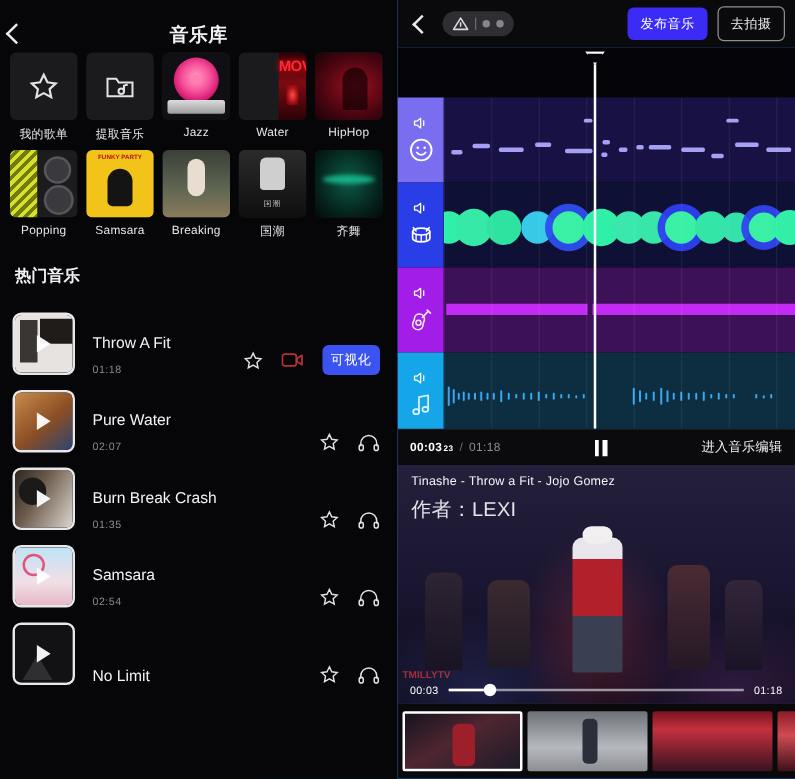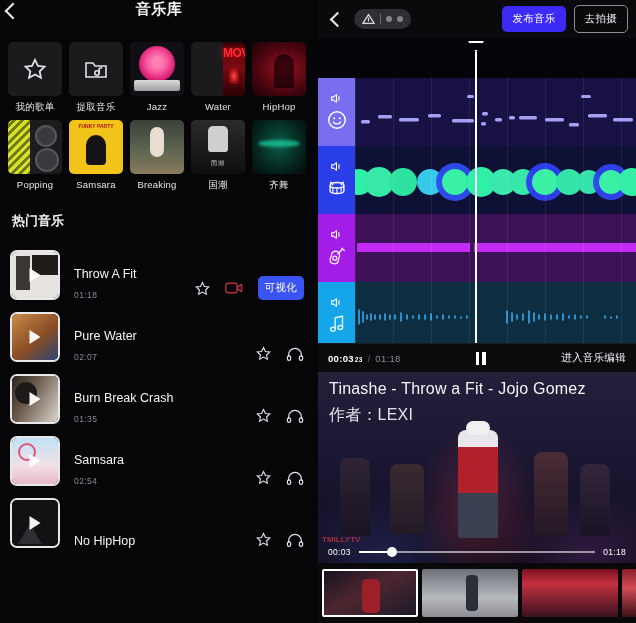--- a/index.html
+++ b/index.html
@@ -10,21 +10,21 @@
     overflow: hidden;
   }
   .app { display: flex; width: 636px; height: 623px; background:#000; }
 
   
   .left {
     width: 318px; height: 623px; background: #060608;
     position: relative; overflow: hidden;
   }
   .l-header {
-    height: 38px; display: flex; align-items: flex-start;
+    height: 38px; display: flex; align-items: flex-end;
     position: relative; padding: 0 0;
   }
   .back-chev {
     width: 22px; height: 22px; position: relative; cursor: pointer;
   }
   .back-chev::before {
     content:""; position:absolute; left:7px; top:5px;
     width:10px; height:10px; border-left:2px solid #e9e9ee;
     border-bottom:2px solid #e9e9ee; transform: rotate(45deg);
   }
@@ -188,21 +188,21 @@
       linear-gradient(180deg,#241f3b 0%,#191530 55%,#0d0a18 100%);}
   .dancer{position:absolute;border-radius:8px 8px 2px 2px;}
   .d-center{left:140px;top:58px;width:40px;height:108px;
     background:linear-gradient(180deg,#e8e6ea 0 16%,#b2202c 16% 58%,#3b3f52 58% 100%);}
   .d-center .hat{position:absolute;left:8px;top:-9px;width:24px;height:14px;border-radius:9px;background:#f2eff0;}
   .d-left{left:72px;top:92px;width:34px;height:70px;background:linear-gradient(180deg,#3a2a30,#211a26);}
   .d-left2{left:22px;top:86px;width:30px;height:78px;background:linear-gradient(180deg,#2e2433,#191323);}
   .d-right{left:216px;top:80px;width:34px;height:84px;background:linear-gradient(180deg,#4a2b34,#241826);}
   .d-right2{left:262px;top:92px;width:30px;height:72px;background:linear-gradient(180deg,#33253a,#1a1326);}
   .pv-text{position:absolute;left:11px;top:8px;z-index:4;}
-  .pv-title{font-size:16px;color:#f4f4f7;letter-spacing:.2px;text-align:center;}
+  .pv-title{font-size:10px;color:#f4f4f7;letter-spacing:.2px;text-align:center;}
   .pv-author{font-size:16px;color:#e2e2e8;margin-top:7px;letter-spacing:.2px;}
   .pv-mark{position:absolute;left:4px;bottom:19px;font-size:8px;font-weight:800;color:#cfcfd6;opacity:.7;z-index:4;}
   .pv-mark span{color:#e0393f;}
   .scrub{position:absolute;left:0;right:0;bottom:6px;display:flex;align-items:center;
     padding:0 10px;gap:8px;z-index:5;}
   .scrub .t{font-size:8.5px;color:#fff;letter-spacing:.3px;}
   .scrub .bar{flex:1 1 auto;height:2px;background:rgba(255,255,255,.55);position:relative;cursor:pointer;}
   .scrub .knob{position:absolute;left:12%;top:-4px;width:10px;height:10px;border-radius:50%;background:#fff;}
   .scrub .fill{position:absolute;left:0;top:0;height:2px;width:12%;background:#fff;}
 
@@ -415,21 +415,21 @@
           </svg>
         </div>
       </div>
 
       <div class="song">
         <div class="song-thumb">
           <div class="art-nolim"></div>
           <div class="play"></div>
         </div>
         <div class="song-meta">
-          <div class="song-name">No HipHop</div>
+          <div class="song-name">No Limit</div>
         </div>
         <div class="song-actions">
           <svg class="star" viewBox="0 0 24 24">
             <path class="ico-outline" d="M12 3.5l2.7 5.6 6.1.8-4.5 4.2 1.2 6-5.5-3-5.5 3 1.2-6L3.2 9.9l6.1-.8z"></path>
           </svg>
           <svg class="hp" viewBox="0 0 24 20">
             <path class="ico-outline" d="M3.5 14v-3a8.5 8.5 0 0117 0v3"></path>
             <rect class="ico-outline" x="1.8" y="12.5" width="4.4" height="6" rx="2.2"></rect>
             <rect class="ico-outline" x="17.8" y="12.5" width="4.4" height="6" rx="2.2"></rect>
           </svg>

